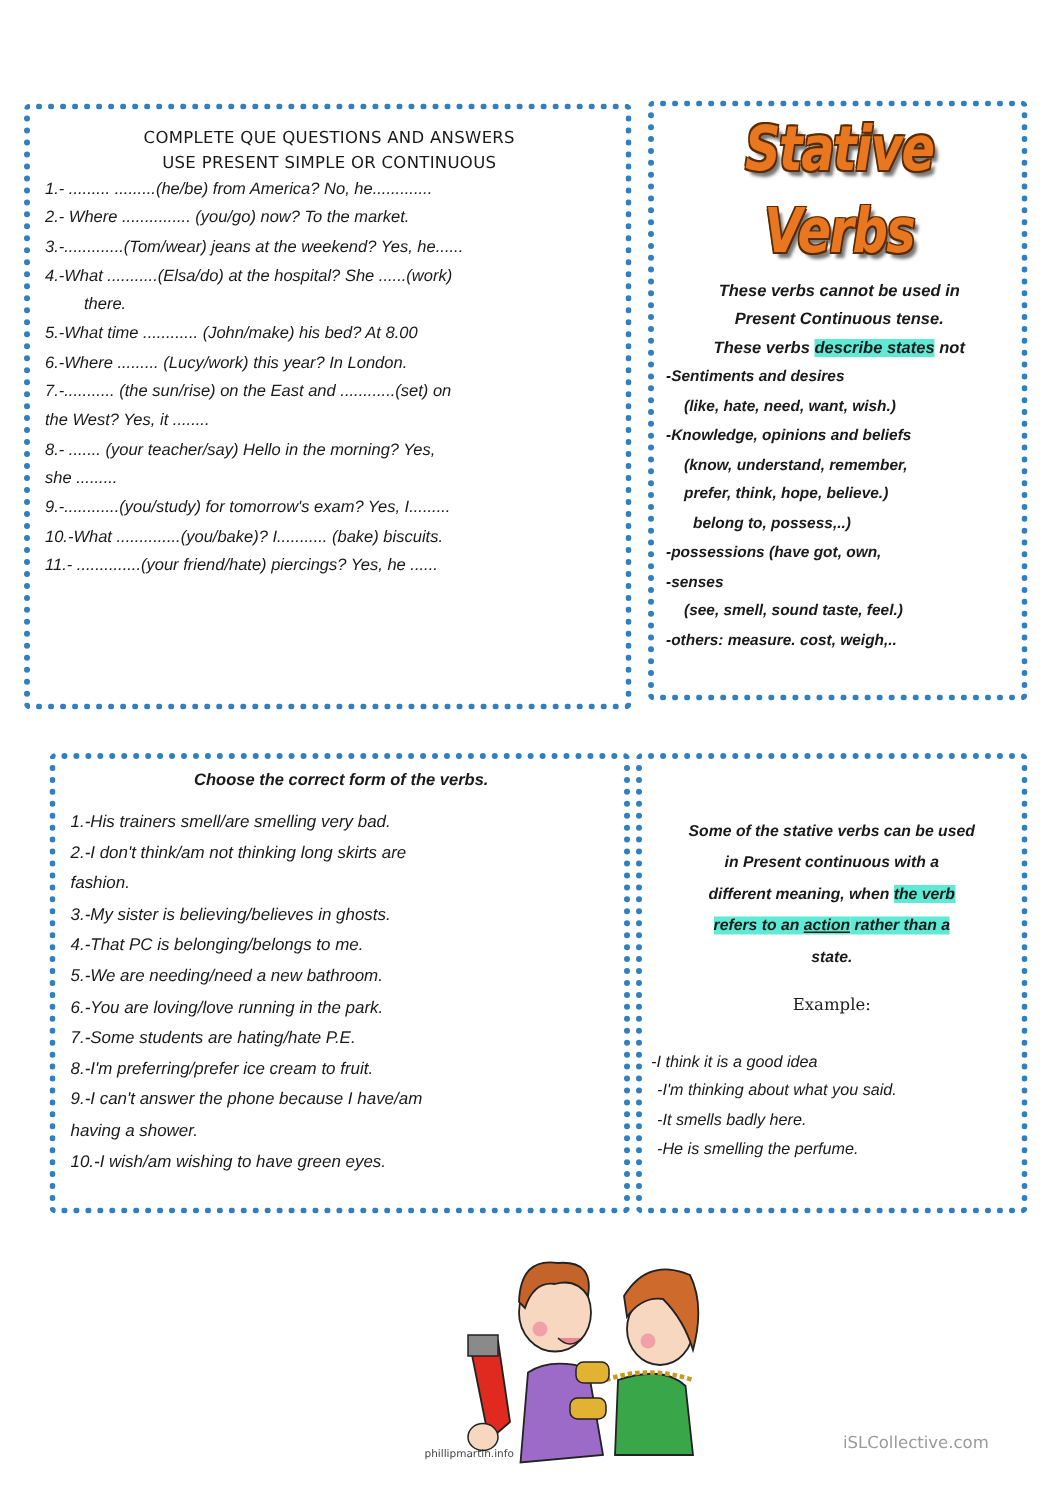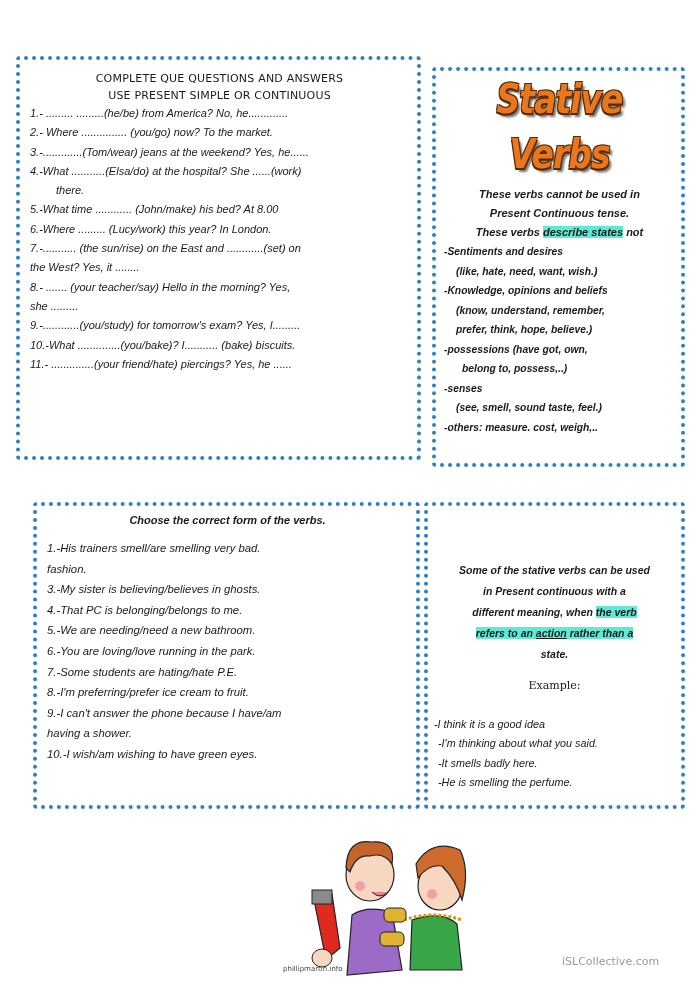--- a/index.html
+++ b/index.html
@@ -10,41 +10,41 @@
   .box {
     position: absolute; box-sizing: border-box;
     border: 4px dotted #2f7fc1; border-radius: 4px; background: #fff;
   }
   .hw { font-family: Liberation Sans, sans-serif; font-style: italic; }
   .line { font-size: 11.2px; line-height: 19.3px; white-space: nowrap; }
   .indent { padding-left: 26px; }
   .hl { background: #5eead4; }
   .u { text-decoration: underline; }
 
-  #box1 { left: 16px; top: 56px; width: 405px; height: 404px; padding: 10px 8px 0 10px; }
+  #box1 { left: 16px; top: 69px; width: 405px; height: 404px; padding: 10px 8px 0 10px; }
   #box1 .title { font-family: "DejaVu Sans", sans-serif; font-size: 11px; text-align: center; line-height: 17px; letter-spacing: 0.2px; }
   #box1 .line { font-size: 11px; }
 
   #box2 { left: 432px; top: 67px; width: 253px; height: 400px; padding: 8px 6px 0 8px; }
   #box2 .logo {
     text-align: center; font-family: "DejaVu Sans", sans-serif; font-weight: bold; font-style: italic;
     font-size: 33px; color: #e8771f; letter-spacing: -1px; line-height: 44px;
     text-shadow: 1px 1px 0 #5a2b00, -1px -1px 0 #5a2b00, 1px -1px 0 #5a2b00, -1px 1px 0 #5a2b00, 3px 3px 2px #777;
     transform: scaleY(1.25); margin-top: 4px; margin-bottom: 14px;
   }
   #box2 .intro { text-align: center; font-size: 11px; line-height: 19px; }
   #box2 .line { font-size: 10.3px; line-height: 19.5px; }
   #box2 .intro, #box2 .line { font-weight: bold; }
 
   #box3 { left: 33px; top: 502px; width: 387px; height: 307px; padding: 6px 8px 0 10px; }
   #box3 .title { text-align: center; font-size: 11px; font-weight: bold; margin: 2px 0 12px; }
   #box3 .line { font-size: 11.3px; line-height: 20.6px; }
 
   #box4 { left: 424px; top: 502px; width: 261px; height: 307px; padding: 0 6px; }
-  #box4 .para { text-align: center; font-size: 10.5px; font-weight: bold; line-height: 21px; margin-top: 54px; }
+  #box4 .para { text-align: center; font-size: 10.5px; font-weight: bold; line-height: 21px; margin-top: 38px; }
   #box4 .example-label { text-align: center; font-size: 11px; margin-top: 14px; margin-bottom: 23px; font-style: normal; }
   #box4 .line { font-size: 10.8px; line-height: 19.3px; }
 
   #illustration { position: absolute; left: 292px; top: 820px; width: 200px; height: 160px; }
   #credit { position: absolute; left: 283px; top: 965px; font-family: "DejaVu Sans", sans-serif; font-size: 7px; color: #444; }
   #watermark { position: absolute; left: 562px; top: 955px; font-family: "DejaVu Sans", sans-serif; font-size: 11px; color: #9a9a9a; }
 </style>
 </head>
 <body>
 
@@ -70,30 +70,31 @@
 <div id="box2" class="box">
   <div class="logo">Stative Verbs</div>
   <div class="intro hw">These verbs cannot be used in</div>
   <div class="intro hw">Present  Continuous tense.</div>
   <div class="intro hw"><span>These verbs </span><span class="hl">describe states</span><span> not</span></div>
   <div class="line hw">-Sentiments and desires</div>
   <div class="line hw" style="padding-left:12px">(like, hate, need, want, wish.)</div>
   <div class="line hw">-Knowledge, opinions and beliefs</div>
   <div class="line hw" style="padding-left:12px">(know, understand, remember,</div>
   <div class="line hw" style="padding-left:12px">prefer, think, hope, believe.)</div>
+  <div class="line hw" style="padding-left:18px">belong to, possess,..)</div>
   <div class="line hw">-possessions  (have got, own,</div>
-  <div class="line hw" style="padding-left:18px">belong to, possess,..)</div>
   <div class="line hw">-senses</div>
   <div class="line hw" style="padding-left:12px">(see, smell, sound taste, feel.)</div>
   <div class="line hw">-others: measure. cost, weigh,..</div>
 </div>
 
 <div id="box3" class="box">
   <div class="title hw">Choose the correct form of the verbs.</div>
   <div class="line hw">1.-His trainers smell/are smelling very bad.</div>
+  <div class="line hw">2.-I don't think/am not thinking  long skirts are</div>
   <div class="line hw">fashion.</div>
   <div class="line hw">3.-My sister is believing/believes in ghosts.</div>
   <div class="line hw">4.-That PC is belonging/belongs to me.</div>
   <div class="line hw">5.-We are needing/need a new bathroom.</div>
   <div class="line hw">6.-You are loving/love running in the park.</div>
   <div class="line hw">7.-Some students are hating/hate P.E.</div>
   <div class="line hw">8.-I'm preferring/prefer ice cream to fruit.</div>
   <div class="line hw">9.-I can't answer the phone because I have/am</div>
   <div class="line hw">having a shower.</div>
   <div class="line hw">10.-I wish/am wishing to have green eyes.</div>

